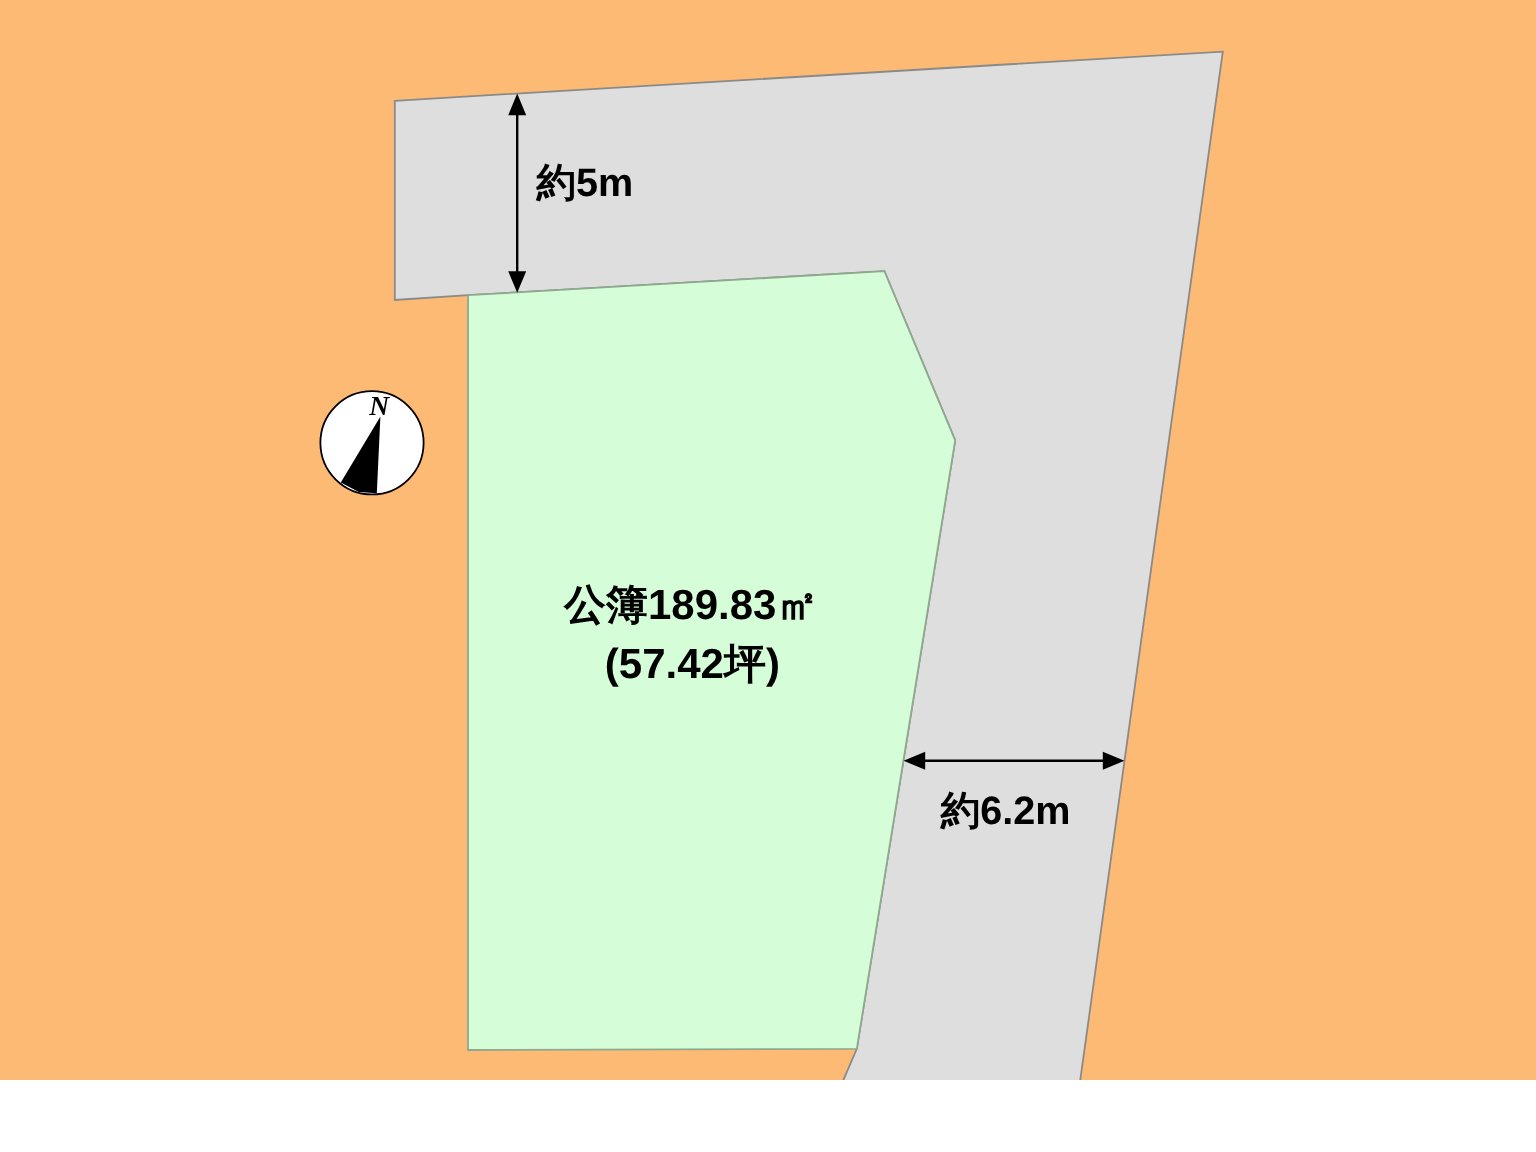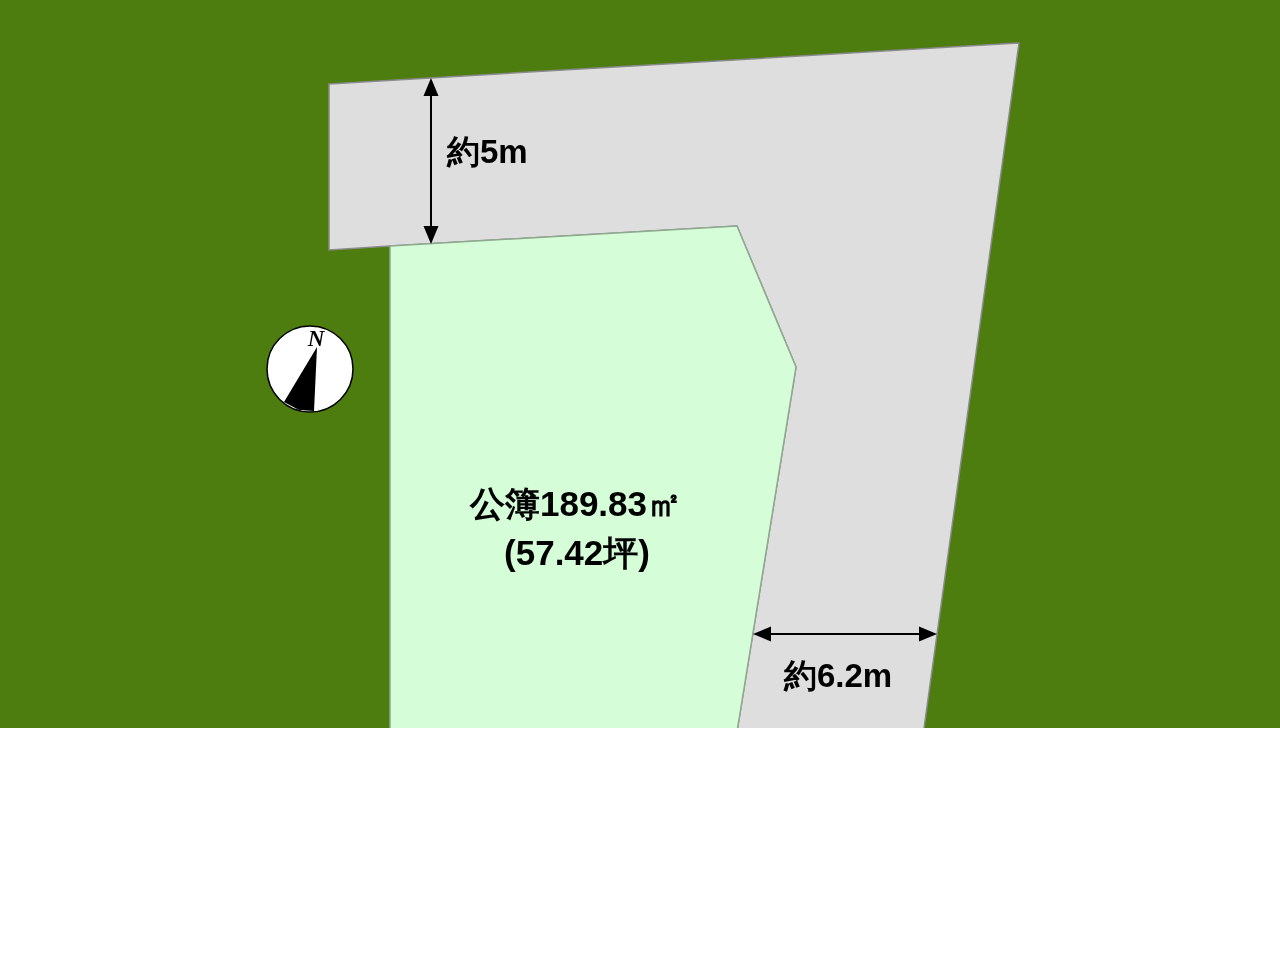--- a/index.html
+++ b/index.html
@@ -3,22 +3,22 @@
 <meta charset="utf-8">
 <style>
   html, body {
     margin: 0;
     padding: 0;
     background: #ffffff;
   }
   .canvas {
     position: relative;
     width: 1280px;
-    height: 728px;
-    background: #4d7c0f;
+    height: 900px;
+    background: #fdba74;
     overflow: hidden;
     font-family: "Liberation Sans", "DejaVu Sans", sans-serif;
   }
   svg { display: block; }
   .shape-outline { stroke-width: 1.5; }
   .dim-line { stroke-width: 2; }
   .dim-label {
     font-family: "Liberation Sans", "DejaVu Sans", sans-serif;
     font-weight: bold;
     font-size: 33px;

